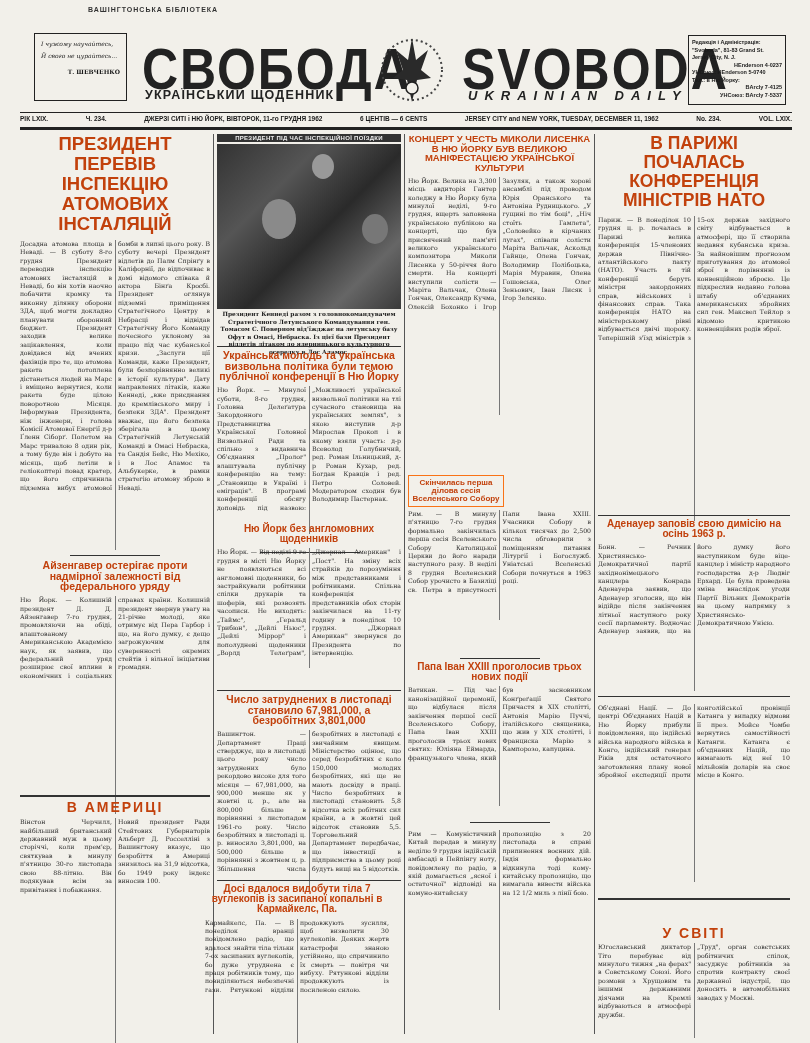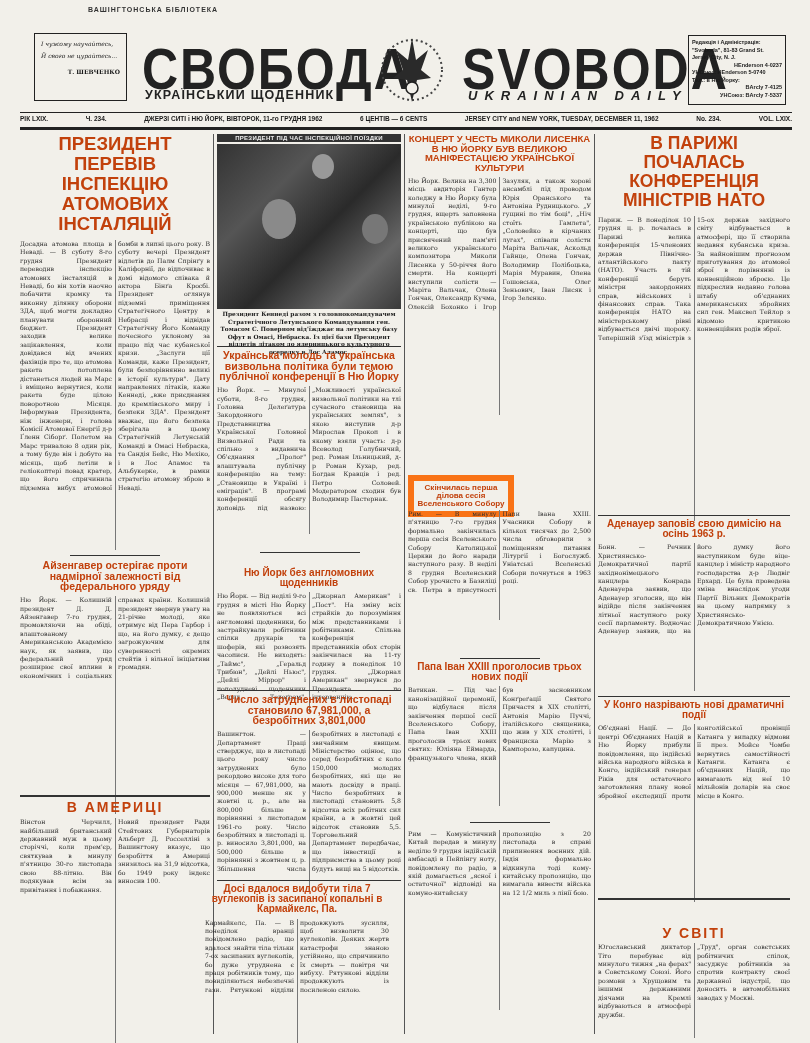--- a/index.html
+++ b/index.html
@@ -25,21 +25,21 @@
   .dateline { left:20px; top:115px; width:772px; height:10px; font-size:6.5px; font-family:"Liberation Sans", sans-serif; font-weight:bold; display:flex; justify-content:space-between; }
   .rule2 { left:20px; top:127px; width:772px; height:3px; background:#222; }
   .vcol { width:1px; background:#555; }
   .hl { font-family:"Liberation Sans", sans-serif; font-weight:bold; text-align:center; color:#c2410c; line-height:1.02; }
   .body-text { font-size:6.2px; line-height:8.4px; text-align:justify; color:#2a2a2a; overflow:hidden; }
   .col2 { column-count:2; column-gap:6px; column-rule:1px solid #777; }
   .photo { background:linear-gradient(135deg,#333 0%,#555 30%,#2a2a2a 55%,#666 80%,#3a3a3a 100%); }
   .photo-cap { font-size:5.8px; line-height:7.5px; text-align:center; font-weight:bold; }
   .sep { height:2px; background:#333; }
   .kicker { font-size:6px; font-weight:bold; font-family:"Liberation Sans", sans-serif; text-align:center; letter-spacing:0.3px; }
-  .boxed { border:6px solid #f97316; }
+  .boxed { border:1px solid #f97316; }
 </style>
 </head>
 <body>
 
 <div class="abs stamp">ВАШІНГТОНСЬКА БІБЛІОТЕКА</div>
 
 <div class="abs quote-box">
   <div>І чужому научайтесь,</div>
   <div>Й свого не цурайтесь...</div>
   <div class="author">Т. ШЕВЧЕНКО</div>
@@ -120,21 +120,21 @@
 
 <div class="abs sep" style="left:217px; top:346px; width:184px; height:1px;"></div>
 
 <div class="abs" style="left:217px; top:350px; width:184px;">
   <div class="hl" style="font-size:10.5px;">Українська молодь та українська визвольна політика були темою публічної конференції в Ню Йорку</div>
   <div class="body-text col2" style="height:148px; margin-top:4px;">Ню Йорк. — Минулої суботи, 8-го грудня, Головна Делеґатура Закордонного Представництва Української Головної Визвольної Ради та спільно з видавнича Об'єднання „Пролог" влаштувала публічну конференцію на тему: „Становище в Україні і еміграція". В програмі конференції обсягу доповідь під назвою: „Можливості української визвольної політики на тлі сучасного становища на українських землях", з якою виступив д-р Мирослав Прокоп і в якому взяли участь: д-р Всеволод Голубничий, ред. Роман Ільницький, д-р Роман Кухар, ред. Богдан Кравців і ред. Петро Соловей. Модератором сходин був Володимир Пастернак.</div>
 </div>
 
 <div class="abs sep" style="left:260px; top:552px; width:100px; height:1px;"></div>
 
-<div class="abs" style="left:217px; top:568px; width:184px;">
+<div class="abs" style="left:217px; top:524px; width:184px;">
   <div class="hl" style="font-size:10px;">Ню Йорк без англомовних щоденників</div>
   <div class="body-text col2" style="height:120px; margin-top:4px;">Ню Йорк. — Від неділі 9-го грудня в місті Ню Йорку не появляються всі англомовні щоденники, бо застрайкували робітники спілки друкарів та шоферів, які розвозять часописи. Не виходять: „Таймс", „Геральд Трибюн", „Дейлі Ньюс", „Дейлі Міррор" і пополудневі щоденники „Ворлд Телеґрам", „Джорнал Американ" і „Пост". На зміну всіх страйків до порозуміння між представниками і робітниками. Спільна конференція представників обох сторін закінчилася на 11-ту годину в понеділок 10 грудня. „Джорнал Американ" звернувся до Президента по інтервенцію.</div>
 </div>
 
 <div class="abs sep" style="left:217px; top:690px; width:184px; height:1px;"></div>
 
 <div class="abs" style="left:217px; top:694px; width:184px;">
   <div class="hl" style="font-size:10.5px;">Число затруднених в листопаді становило 67,981,000, а безробітних 3,801,000</div>
   <div class="body-text col2" style="height:160px; margin-top:4px;">Вашингтон. — Департамент Праці стверджує, що в листопаді цього року число затруднених було рекордово високе для того місяця — 67,981,000, на 900,000 менше як у жовтні ц. р., але на 800,000 більше в порівнянні з листопадом 1961-го року. Число безробітних в листопаді ц. р. виносило 3,801,000, на 500,000 більше в порівнянні з жовтнем ц. р. Збільшення числа безробітних в листопаді є звичайним явищем. Міністерство оцінює, що серед безробітних є коло 150,000 молодих безробітних, які ще не мають досвіду в праці. Число безробітних в листопаді становить 5,8 відсотка всіх робітних сил країни, а в жовтні цей відсоток становив 5,5. Торговельний Департамент передбачає, що інвестиції в підприємства в цьому році будуть вищі на 5 відсотків.</div>
 </div>
@@ -177,21 +177,20 @@
 <div class="abs sep" style="left:598px; top:515px; width:192px; height:1px;"></div>
 
 <div class="abs" style="left:598px; top:519px; width:192px;">
   <div class="hl" style="font-size:10px;">Аденауер заповів свою димісію на осінь 1963 р.</div>
   <div class="body-text col2" style="height:148px; margin-top:4px;">Бонн. — Речник Християнсько-Демократичної партії західнонімецького канцлера Конрада Аденауера заявив, що Аденауер зголосив, що він відійде після закінчення літньої наступного року сесії парламенту. Водночас Аденауер заявив, що на його думку його наступником буде віце-канцлер і міністр народного господарства д-р Людвіг Ерхард. Це була проведена зміна внаслідок угоди Партії Вільних Демократів на цьому напрямку з Християнсько-Демократичною Унією.</div>
 </div>
 
 <div class="abs sep" style="left:598px; top:696px; width:192px; height:1px;"></div>
 
 <div class="abs" style="left:598px; top:700px; width:192px;">
-  <div class="hl" style="font-size:10px;">У Конго назрівають нові драматичні події</div>
   <div class="body-text col2" style="height:178px; margin-top:4px;">Об'єднані Нації. — До центрі Об'єднаних Націй в Ню Йорку прибули повідомлення, що індійські війська народного війська в Конго, індійський генерал Ріків для остаточного заготовлення плану нової збройної експедиції проти конголійської провінції Катанга у випадку відмови її през. Мойсе Чомбе вернутись самостійності Катанги. Катанга є об'єднаних Націй, що вимагають від неї 10 мільйонів доларів на своє місце в Конго.</div>
 </div>
 
 <div class="abs sep" style="left:598px; top:898px; width:192px;"></div>
 
 <div class="abs" style="left:598px; top:901px; width:192px;">
   <div class="hl" style="font-size:14px; letter-spacing:2px;margin-top:25px;">У СВІТІ</div>
   <div class="body-text col2" style="height:95px; margin-top:3px;">
     <p style="margin:0 0 3px;">Югославський диктатор Тіто перебуває від минулого тижня „на ферах" в Совєтському Союзі. Його розмови з Хрущовим та іншими державними діячами на Кремлі відбуваються в атмосфері дружби.</p>
     <p style="margin:0;">„Труд", орган совєтських робітничих спілок, засуджує робітників за спротив контракту своєї державної індустрії, що доносить в автомобільних заводах у Москві.</p>

